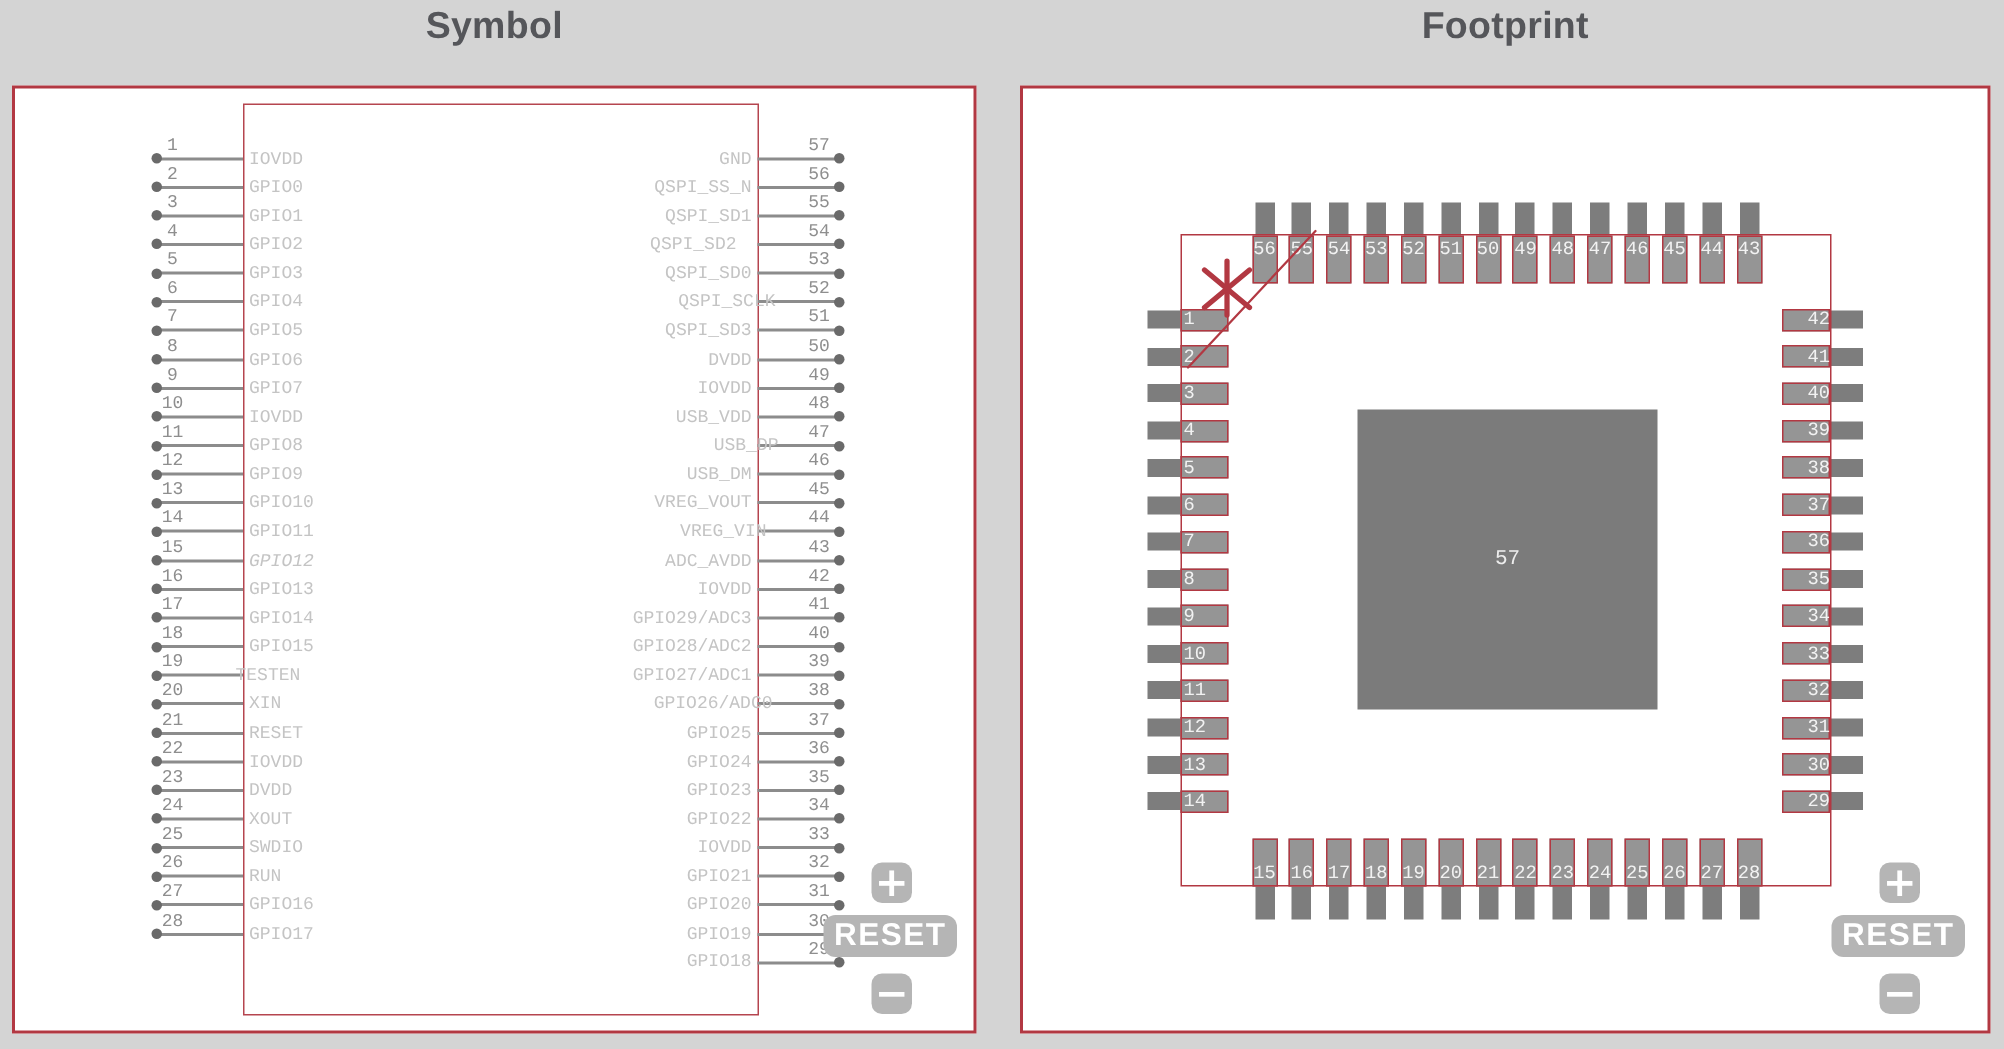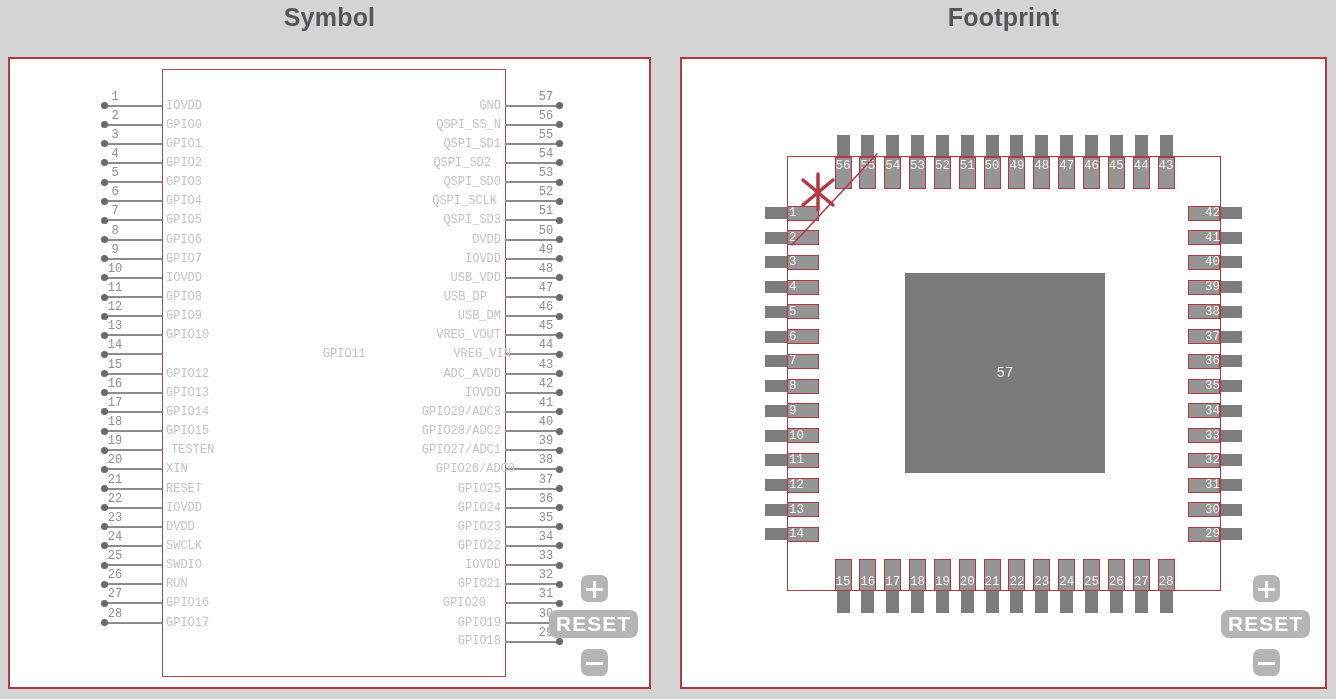--- a/index.html
+++ b/index.html
@@ -145,61 +145,61 @@
         <div class="pin-dot" style="left: 91px; top: 253.65px;"></div>
         <div class="pin-num" style="left: 87px; top: 242.15px;">12</div>
         <div class="pin-name" style="left: 156px; top: 249.15px; width: 200px;">GPIO9</div>
         <div class="pin-line" style="left: 95px; top: 275.3px; width: 57px;"></div>
         <div class="pin-dot" style="left: 91px; top: 272.8px;"></div>
         <div class="pin-num" style="left: 87px; top: 261.3px;">13</div>
         <div class="pin-name" style="left: 156px; top: 268.3px; width: 200px;">GPIO10</div>
         <div class="pin-line" style="left: 95px; top: 294.45px; width: 57px;"></div>
         <div class="pin-dot" style="left: 91px; top: 291.95px;"></div>
         <div class="pin-num" style="left: 87px; top: 280.45px;">14</div>
-        <div class="pin-name" style="left: 156px; top: 287.45px; width: 200px; text-align: right;">GPIO11</div>
+        <div class="pin-name" style="left: 156px; top: 287.45px; width: 200px;">GPIO11</div>
         <div class="pin-line" style="left: 95px; top: 313.6px; width: 57px;"></div>
         <div class="pin-dot" style="left: 91px; top: 311.1px;"></div>
         <div class="pin-num" style="left: 87px; top: 299.6px;">15</div>
-        <div class="pin-name" style="left: 156px; top: 306.6px; width: 200px;">GPIO12</div>
+        <div class="pin-name" style="left: 156px; top: 306.6px; width: 200px; font-style: italic;">GPIO12</div>
         <div class="pin-line" style="left: 95px; top: 332.75px; width: 57px;"></div>
         <div class="pin-dot" style="left: 91px; top: 330.25px;"></div>
         <div class="pin-num" style="left: 87px; top: 318.75px;">16</div>
         <div class="pin-name" style="left: 156px; top: 325.75px; width: 200px;">GPIO13</div>
         <div class="pin-line" style="left: 95px; top: 351.9px; width: 57px;"></div>
         <div class="pin-dot" style="left: 91px; top: 349.4px;"></div>
         <div class="pin-num" style="left: 87px; top: 337.9px;">17</div>
         <div class="pin-name" style="left: 156px; top: 344.9px; width: 200px;">GPIO14</div>
         <div class="pin-line" style="left: 95px; top: 371.05px; width: 57px;"></div>
         <div class="pin-dot" style="left: 91px; top: 368.55px;"></div>
         <div class="pin-num" style="left: 87px; top: 357.05px;">18</div>
         <div class="pin-name" style="left: 156px; top: 364.05px; width: 200px;">GPIO15</div>
         <div class="pin-line" style="left: 95px; top: 390.2px; width: 57px;"></div>
         <div class="pin-dot" style="left: 91px; top: 387.7px;"></div>
         <div class="pin-num" style="left: 87px; top: 376.2px;">19</div>
-        <div class="pin-name" style="left: 161px; top: 383.2px; width: 200px;">TESTEN</div>
+        <div class="pin-name" style="left: 147px; top: 383.2px; width: 200px;">TESTEN</div>
         <div class="pin-line" style="left: 95px; top: 409.35px; width: 57px;"></div>
         <div class="pin-dot" style="left: 91px; top: 406.85px;"></div>
         <div class="pin-num" style="left: 87px; top: 395.35px;">20</div>
         <div class="pin-name" style="left: 156px; top: 402.35px; width: 200px;">XIN</div>
         <div class="pin-line" style="left: 95px; top: 428.5px; width: 57px;"></div>
         <div class="pin-dot" style="left: 91px; top: 426px;"></div>
         <div class="pin-num" style="left: 87px; top: 414.5px;">21</div>
         <div class="pin-name" style="left: 156px; top: 421.5px; width: 200px;">RESET</div>
         <div class="pin-line" style="left: 95px; top: 447.65px; width: 57px;"></div>
         <div class="pin-dot" style="left: 91px; top: 445.15px;"></div>
         <div class="pin-num" style="left: 87px; top: 433.65px;">22</div>
         <div class="pin-name" style="left: 156px; top: 440.65px; width: 200px;">IOVDD</div>
         <div class="pin-line" style="left: 95px; top: 466.8px; width: 57px;"></div>
         <div class="pin-dot" style="left: 91px; top: 464.3px;"></div>
         <div class="pin-num" style="left: 87px; top: 452.8px;">23</div>
         <div class="pin-name" style="left: 156px; top: 459.8px; width: 200px;">DVDD</div>
         <div class="pin-line" style="left: 95px; top: 485.95px; width: 57px;"></div>
         <div class="pin-dot" style="left: 91px; top: 483.45px;"></div>
         <div class="pin-num" style="left: 87px; top: 471.95px;">24</div>
-        <div class="pin-name" style="left: 156px; top: 478.95px; width: 200px;">SWCLK</div>
+        <div class="pin-name" style="left: 156px; top: 478.95px; width: 200px;">XOUT</div>
         <div class="pin-line" style="left: 95px; top: 505.1px; width: 57px;"></div>
         <div class="pin-dot" style="left: 91px; top: 502.6px;"></div>
         <div class="pin-num" style="left: 87px; top: 491.1px;">25</div>
         <div class="pin-name" style="left: 156px; top: 498.1px; width: 200px;">SWDIO</div>
         <div class="pin-line" style="left: 95px; top: 524.25px; width: 57px;"></div>
         <div class="pin-dot" style="left: 91px; top: 521.75px;"></div>
         <div class="pin-num" style="left: 87px; top: 510.25px;">26</div>
         <div class="pin-name" style="left: 156px; top: 517.25px; width: 200px;">RUN</div>
         <div class="pin-line" style="left: 95px; top: 543.4px; width: 57px;"></div>
         <div class="pin-dot" style="left: 91px; top: 540.9px;"></div>
@@ -225,41 +225,41 @@
         <div class="pin-dot" style="left: 546px; top: 100.45px;"></div>
         <div class="pin-num" style="left: 518px; top: 88.95px;">54</div>
         <div class="pin-name right" style="left: 280px; top: 95.95px; width: 201px;">QSPI_SD2</div>
         <div class="pin-line" style="left: 495px; top: 122.1px; width: 53px;"></div>
         <div class="pin-dot" style="left: 546px; top: 119.6px;"></div>
         <div class="pin-num" style="left: 518px; top: 108.1px;">53</div>
         <div class="pin-name right" style="left: 290px; top: 115.1px; width: 201px;">QSPI_SD0</div>
         <div class="pin-line" style="left: 495px; top: 141.25px; width: 53px;"></div>
         <div class="pin-dot" style="left: 546px; top: 138.75px;"></div>
         <div class="pin-num" style="left: 518px; top: 127.25px;">52</div>
-        <div class="pin-name right" style="left: 286px; top: 134.25px; width: 201px;">QSPI_SCLK</div>
+        <div class="pin-name right" style="left: 306px; top: 134.25px; width: 201px;">QSPI_SCLK</div>
         <div class="pin-line" style="left: 495px; top: 160.4px; width: 53px;"></div>
         <div class="pin-dot" style="left: 546px; top: 157.9px;"></div>
         <div class="pin-num" style="left: 518px; top: 146.4px;">51</div>
         <div class="pin-name right" style="left: 290px; top: 153.4px; width: 201px;">QSPI_SD3</div>
         <div class="pin-line" style="left: 495px; top: 179.55px; width: 53px;"></div>
         <div class="pin-dot" style="left: 546px; top: 177.05px;"></div>
         <div class="pin-num" style="left: 518px; top: 165.55px;">50</div>
         <div class="pin-name right" style="left: 290px; top: 172.55px; width: 201px;">DVDD</div>
         <div class="pin-line" style="left: 495px; top: 198.7px; width: 53px;"></div>
         <div class="pin-dot" style="left: 546px; top: 196.2px;"></div>
         <div class="pin-num" style="left: 518px; top: 184.7px;">49</div>
         <div class="pin-name right" style="left: 290px; top: 191.7px; width: 201px;">IOVDD</div>
         <div class="pin-line" style="left: 495px; top: 217.85px; width: 53px;"></div>
         <div class="pin-dot" style="left: 546px; top: 215.35px;"></div>
         <div class="pin-num" style="left: 518px; top: 203.85px;">48</div>
         <div class="pin-name right" style="left: 290px; top: 210.85px; width: 201px;">USB_VDD</div>
         <div class="pin-line" style="left: 495px; top: 237px; width: 53px;"></div>
         <div class="pin-dot" style="left: 546px; top: 234.5px;"></div>
         <div class="pin-num" style="left: 518px; top: 223px;">47</div>
-        <div class="pin-name right" style="left: 276px; top: 230px; width: 201px;">USB_DP</div>
+        <div class="pin-name right" style="left: 308px; top: 230px; width: 201px;">USB_DP</div>
         <div class="pin-line" style="left: 495px; top: 256.15px; width: 53px;"></div>
         <div class="pin-dot" style="left: 546px; top: 253.65px;"></div>
         <div class="pin-num" style="left: 518px; top: 242.15px;">46</div>
         <div class="pin-name right" style="left: 290px; top: 249.15px; width: 201px;">USB_DM</div>
         <div class="pin-line" style="left: 495px; top: 275.3px; width: 53px;"></div>
         <div class="pin-dot" style="left: 546px; top: 272.8px;"></div>
         <div class="pin-num" style="left: 518px; top: 261.3px;">45</div>
         <div class="pin-name right" style="left: 290px; top: 268.3px; width: 201px;">VREG_VOUT</div>
         <div class="pin-line" style="left: 495px; top: 294.45px; width: 53px;"></div>
         <div class="pin-dot" style="left: 546px; top: 291.95px;"></div>
@@ -309,21 +309,21 @@
         <div class="pin-dot" style="left: 546px; top: 502.6px;"></div>
         <div class="pin-num" style="left: 518px; top: 491.1px;">33</div>
         <div class="pin-name right" style="left: 290px; top: 498.1px; width: 201px;">IOVDD</div>
         <div class="pin-line" style="left: 495px; top: 524.25px; width: 53px;"></div>
         <div class="pin-dot" style="left: 546px; top: 521.75px;"></div>
         <div class="pin-num" style="left: 518px; top: 510.25px;">32</div>
         <div class="pin-name right" style="left: 290px; top: 517.25px; width: 201px;">GPIO21</div>
         <div class="pin-line" style="left: 495px; top: 543.4px; width: 53px;"></div>
         <div class="pin-dot" style="left: 546px; top: 540.9px;"></div>
         <div class="pin-num" style="left: 518px; top: 529.4px;">31</div>
-        <div class="pin-name right" style="left: 275px; top: 536.4px; width: 201px;">GPIO20</div>
+        <div class="pin-name right" style="left: 290px; top: 536.4px; width: 201px;">GPIO20</div>
         <div class="pin-line" style="left: 495px; top: 562.55px; width: 53px;"></div>
         <div class="pin-dot" style="left: 546px; top: 560.05px;"></div>
         <div class="pin-num" style="left: 518px; top: 548.55px;">30</div>
         <div class="pin-name right" style="left: 290px; top: 555.55px; width: 201px;">GPIO19</div>
         <div class="pin-line" style="left: 495px; top: 581.7px; width: 53px;"></div>
         <div class="pin-dot" style="left: 546px; top: 579.2px;"></div>
         <div class="pin-num" style="left: 518px; top: 567.7px;">29</div>
         <div class="pin-name right" style="left: 290px; top: 574px; width: 201px;">GPIO18</div>
       </div>
 

